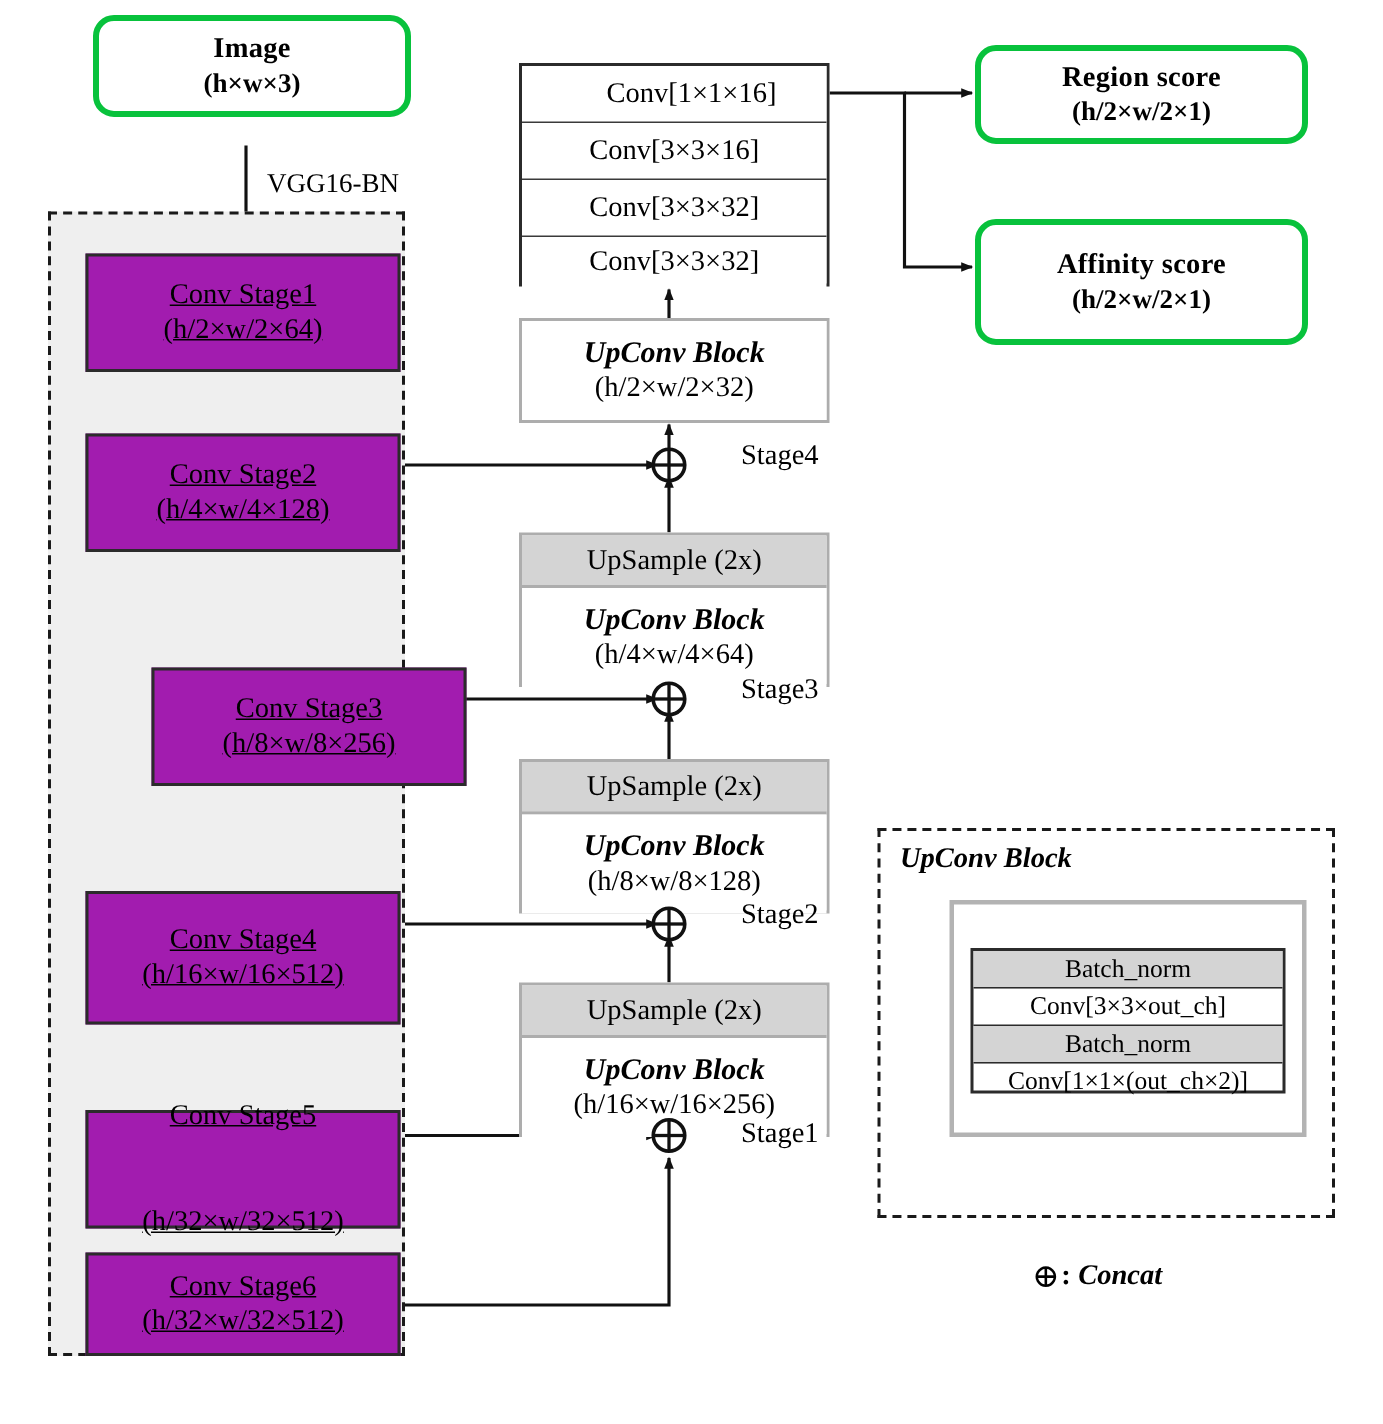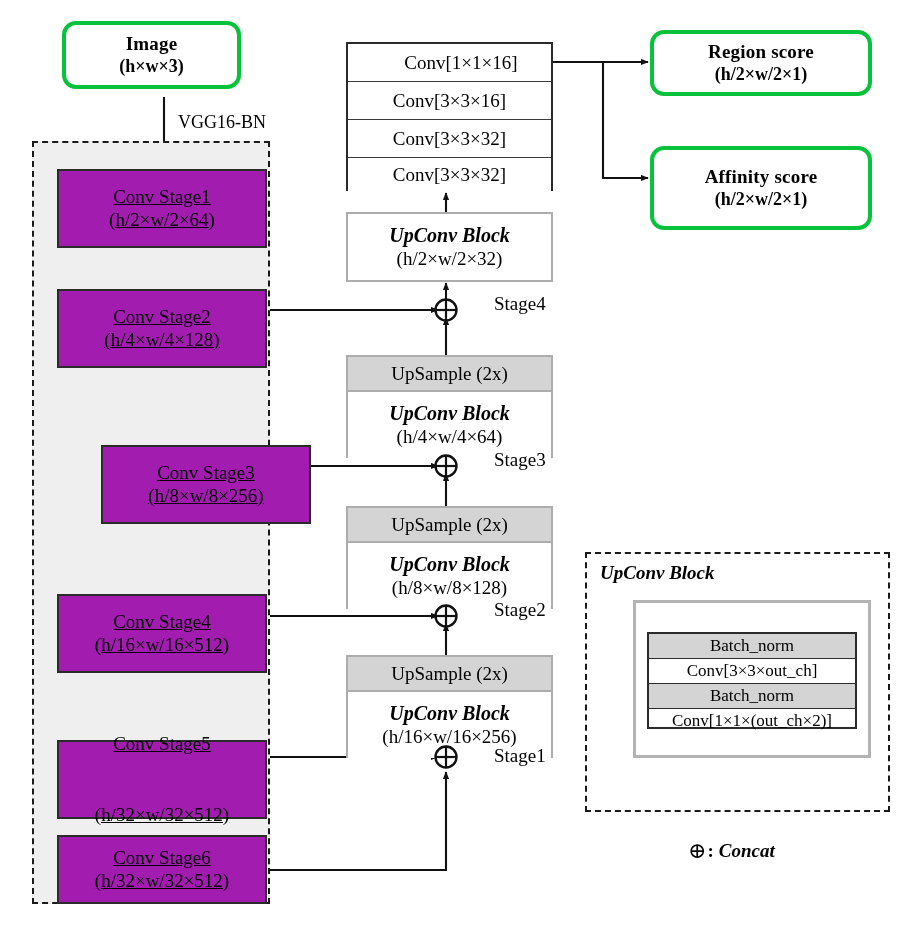--- a/index.html
+++ b/index.html
@@ -98,41 +98,41 @@
       <line x1="446" y1="212" x2="446" y2="193" marker-end="url(#ah)"></line>
 
       <path d="M553,62 L603,62 L603,178 L648,178" marker-end="url(#ah)"></path>
       <path d="M603,62 L648,62" marker-end="url(#ah)"></path>
 
       <line x1="744" y1="787" x2="744" y2="756" marker-end="url(#ah)"></line>
       <line x1="744" y1="601" x2="744" y2="573" marker-end="url(#ah)"></line>
     </g>
   </svg>
 
-  <div class="abs green-box" style="left:62px;top:21px;width:179px;height:68px;">
+  <div class="abs green-box" style="left:62px;top:10px;width:212px;height:68px;">
     <div class="l1">Image</div>
     <div class="l2">(h×w×3)</div>
   </div>
 
   <div class="abs vgg-area" style="left:32px;top:141px;width:238px;height:763px;"></div>
   <div class="abs vgg-label" style="left:178px;top:112px;">VGG16-BN</div>
 
   <div class="abs stage-box" style="left:57px;top:169px;width:210px;height:79px;">
     <div class="l1">Conv Stage1</div>
     <div class="l2">(h/2×w/2×64)</div>
   </div>
   <div class="abs stage-box" style="left:57px;top:289px;width:210px;height:79px;">
     <div class="l1">Conv Stage2</div>
     <div class="l2">(h/4×w/4×128)</div>
   </div>
   <div class="abs stage-box" style="left:57px;top:445px;width:210px;height:79px;margin-left:44px;">
     <div class="l1">Conv Stage3</div>
     <div class="l2">(h/8×w/8×256)</div>
   </div>
-  <div class="abs stage-box" style="left:57px;top:594px;width:210px;height:79px;">
+  <div class="abs stage-box" style="left:57px;top:594px;width:210px;height:89px;">
     <div class="l1">Conv Stage4</div>
     <div class="l2">(h/16×w/16×512)</div>
   </div>
   <div class="abs stage-box" style="left:57px;top:740px;width:210px;height:79px;gap:48px;">
     <div class="l1">Conv Stage5</div>
     <div class="l2">(h/32×w/32×512)</div>
   </div>
   <div class="abs stage-box" style="left:57px;top:835px;width:210px;height:69px;">
     <div class="l1">Conv Stage6</div>
     <div class="l2">(h/32×w/32×512)</div>

